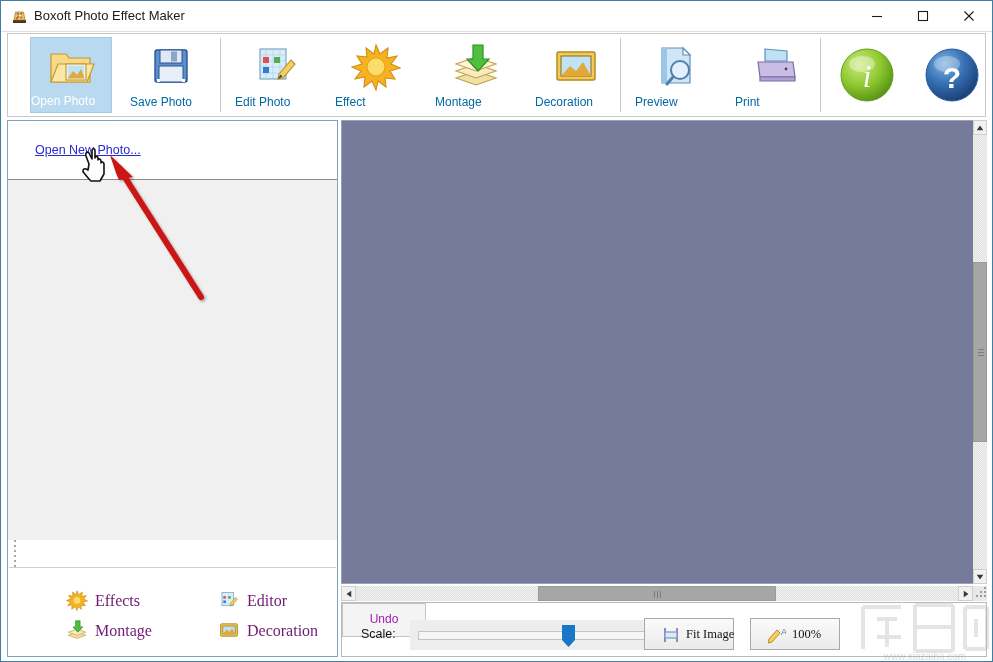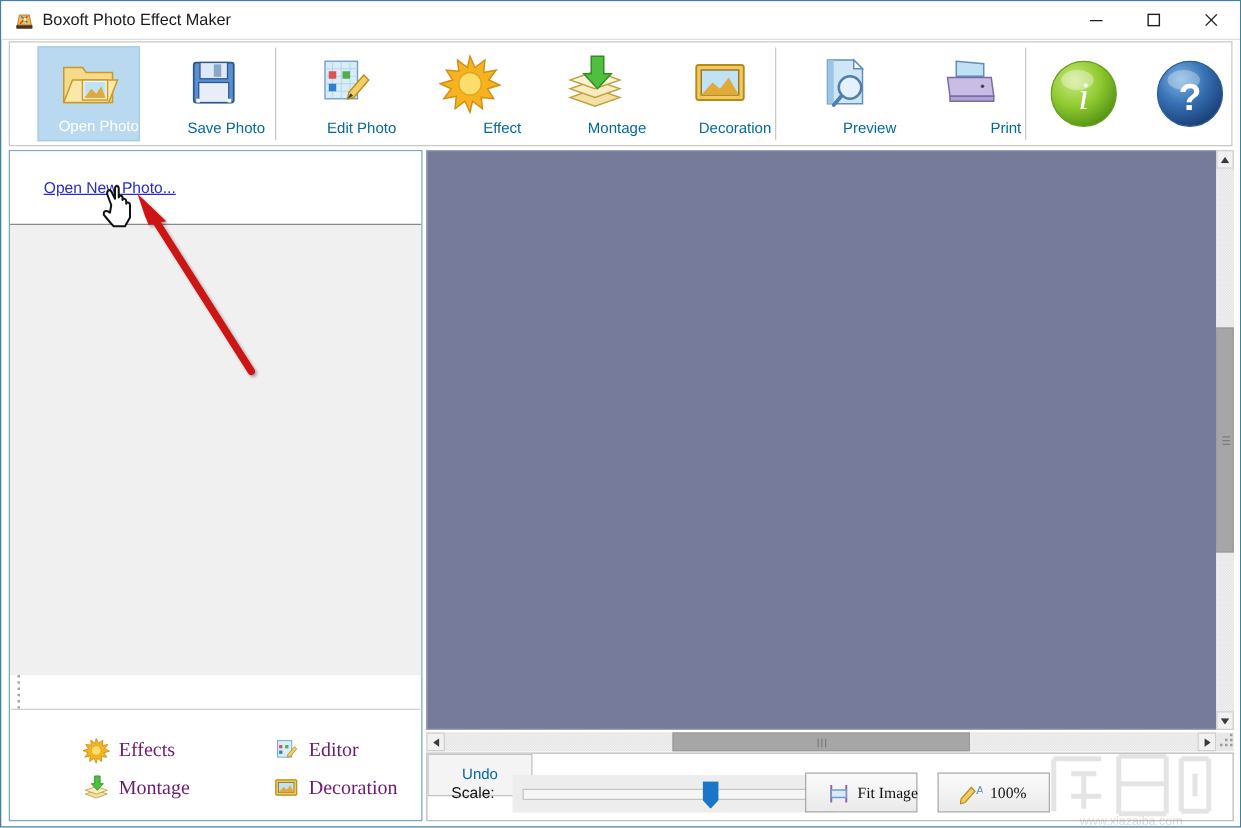--- a/index.html
+++ b/index.html
@@ -75,21 +75,21 @@
     top: 4px;
     width: 1px;
     height: 74px;
     background: #c9c9c9;
   }
   .tb-item {
     position: absolute;
     top: 3px;
     width: 82px;
     height: 76px;
-    text-align: right;
+    text-align: left;
     cursor: default;
   }
   .tb-item.selected {
     background: #b9d9f0;
     border: 1px solid #a7cbe6;
     box-sizing: border-box;
   }
   .tb-glyph {
     position: absolute;
     left: 50%; top: 4px;
@@ -318,35 +318,35 @@
   }
   .btn .bi { position: absolute; left: 17px; top: 7px; width: 18px; height: 18px; }
   .btn .bl { position: absolute; left: 41px; top: 8px; white-space: nowrap; font-family: Liberation Serif, serif; }
   .btn-fit  { left: 302px; width: 90px; }
   .btn-zoom { left: 408px; width: 90px; }
   .btn-undo {
     left: 540px; top: 15px;
     width: 82px; height: 32px;
     border: 1px solid #c4c4c4;
     background: #f4f4f4;
-    color: #0369a1;
+    color: #a21caf;
     text-align: center;
     line-height: 30px;
   }
 
   
   .annot {
     position: absolute;
     left: 0; top: 0;
     width: 993px; height: 662px;
     pointer-events: none;
   }
   .watermark {
     position: absolute;
-    left: 836px; top: 596px;
+    left: 856px; top: 596px;
     width: 136px; height: 66px;
     pointer-events: none;
     opacity: 0.38;
   }
 </style>
 </head>
 <body>
 
 <div class="app-window">
 

